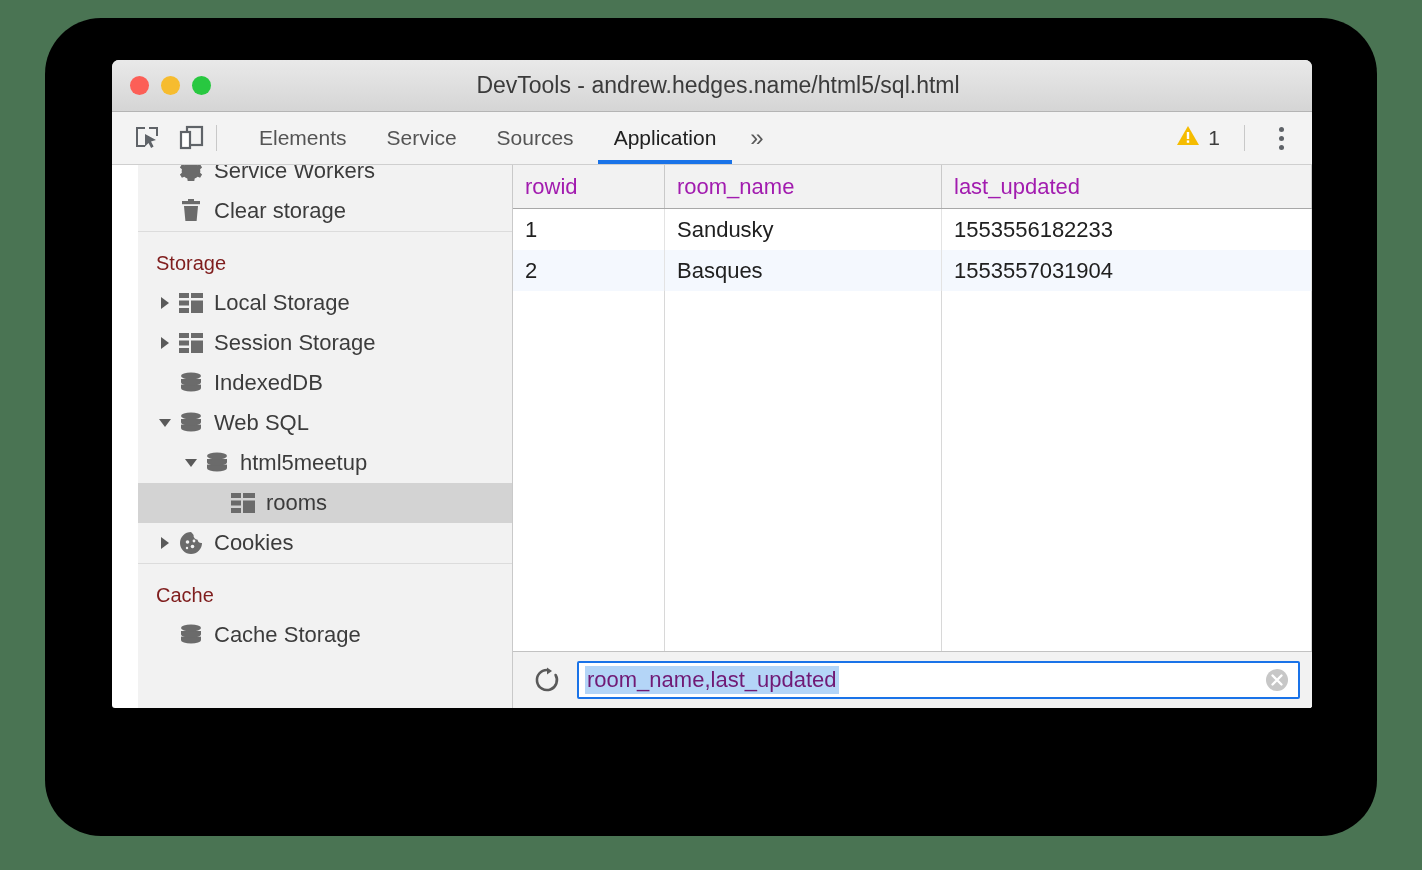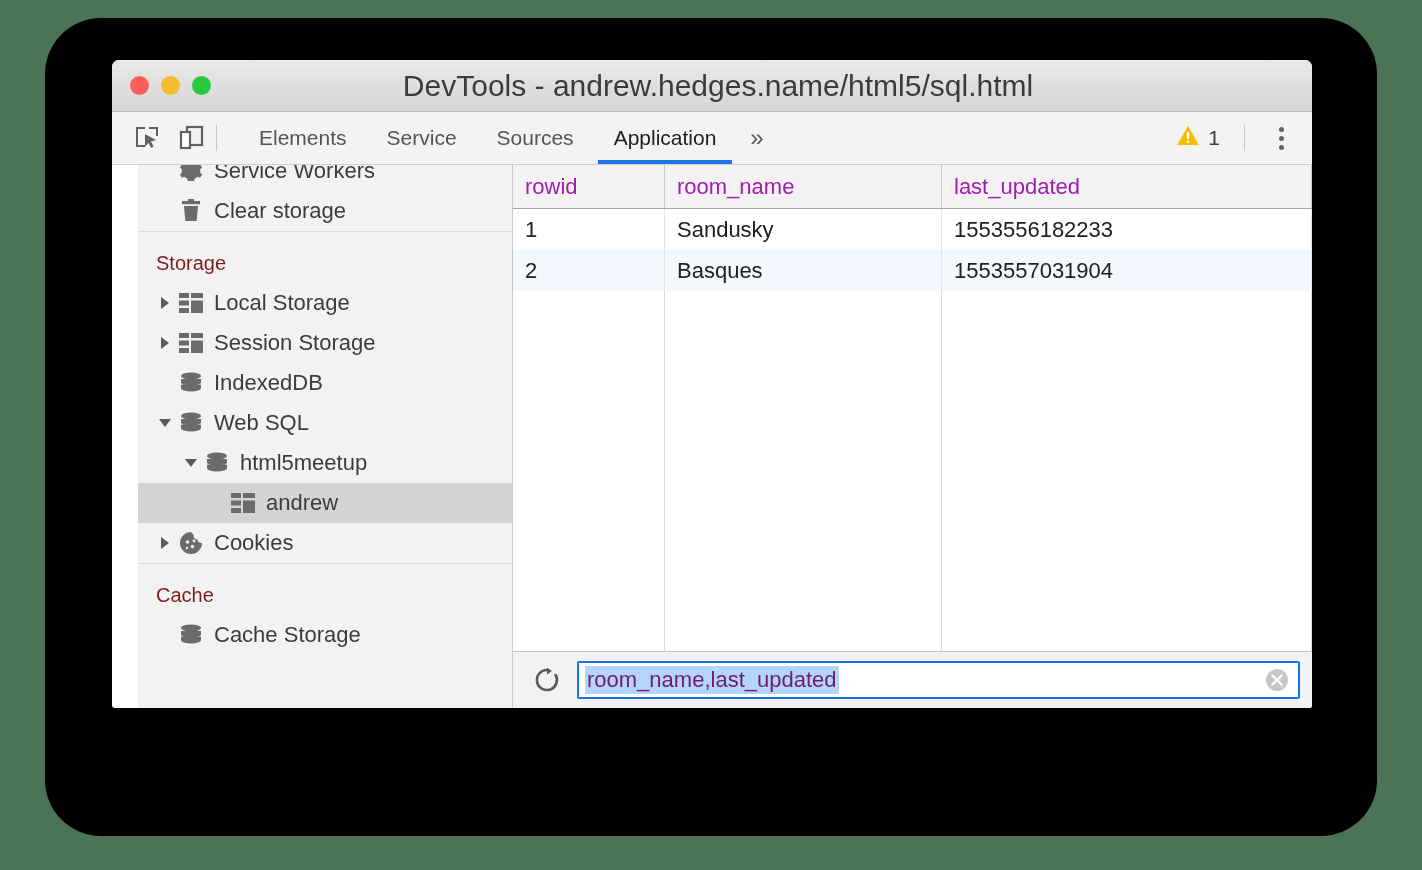--- a/index.html
+++ b/index.html
@@ -43,21 +43,21 @@
     align-items: center;
   }
   .traffic { display: flex; gap: 12px; margin-left: 18px; }
   .dot { width: 19px; height: 19px; border-radius: 50%; }
   .dot.red   { background: #fc5f57; }
   .dot.amber { background: #f6bc2f; }
   .dot.green { background: #28c840; }
   .title {
     position: absolute; left: 12px; right: 0;
     text-align: center;
-    font-size: 30px;
+    font-size: 23px;
     color: #3b3b3b;
   }
 
   
   .toolbar {
     height: 53px;
     flex: 0 0 53px;
     background: #f3f3f3;
     border-bottom: 1px solid #cfcfcf;
     display: flex;
@@ -418,21 +418,21 @@
             <span class="arrow none"></span>
             <span class="ico">
               <svg width="24" height="20" viewBox="0 0 24 20">
                 <rect x="0" y="0" width="10" height="5" fill="#6b6b6b"></rect>
                   <rect x="12" y="0" width="12" height="5" fill="#6b6b6b"></rect>
                 <rect x="0" y="7.5" width="10" height="5" fill="#6b6b6b"></rect>
                   <rect x="12" y="7.5" width="12" height="12.5" fill="#6b6b6b"></rect>
                 <rect x="0" y="15" width="10" height="5" fill="#6b6b6b"></rect>
               </svg>
             </span>
-            <span class="lbl">andrew</span>
+            <span class="lbl">rooms</span>
           </div>
 
           <div class="sb-item indent-1">
             <span class="arrow">
                 <i></i>
               </span>
             <span class="ico">
               <svg width="24" height="24" viewBox="0 0 24 24">
                 <path d="M12 1a11 11 0 1011 11 4 4 0 01-4.4-3.2A4.2 4.2 0 0114.6 4 11 11 0 0012 1z" fill="#6b6b6b"></path>
                 <circle cx="8.5" cy="11" r="1.8" fill="#f2f2f2"></circle>

